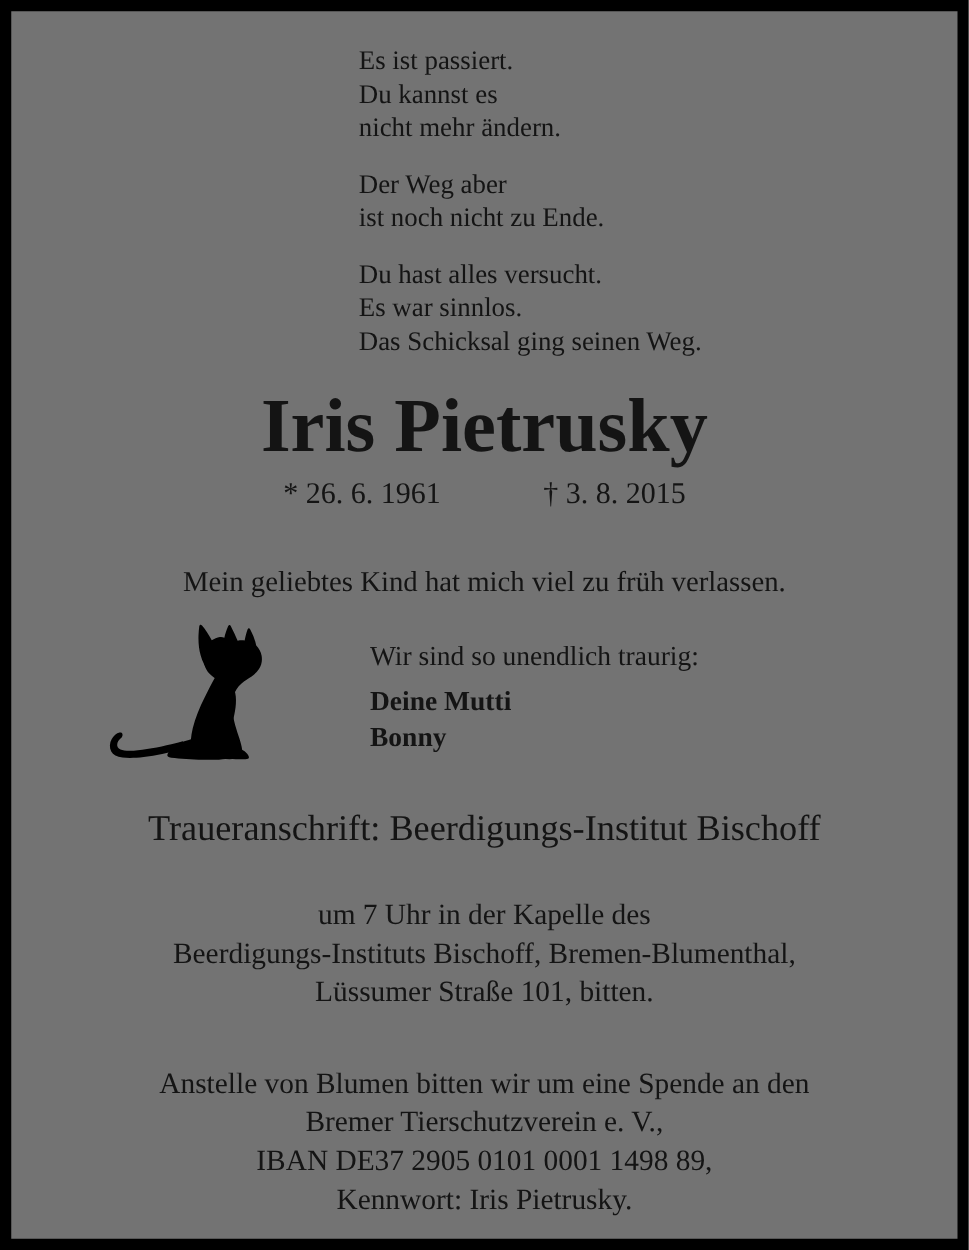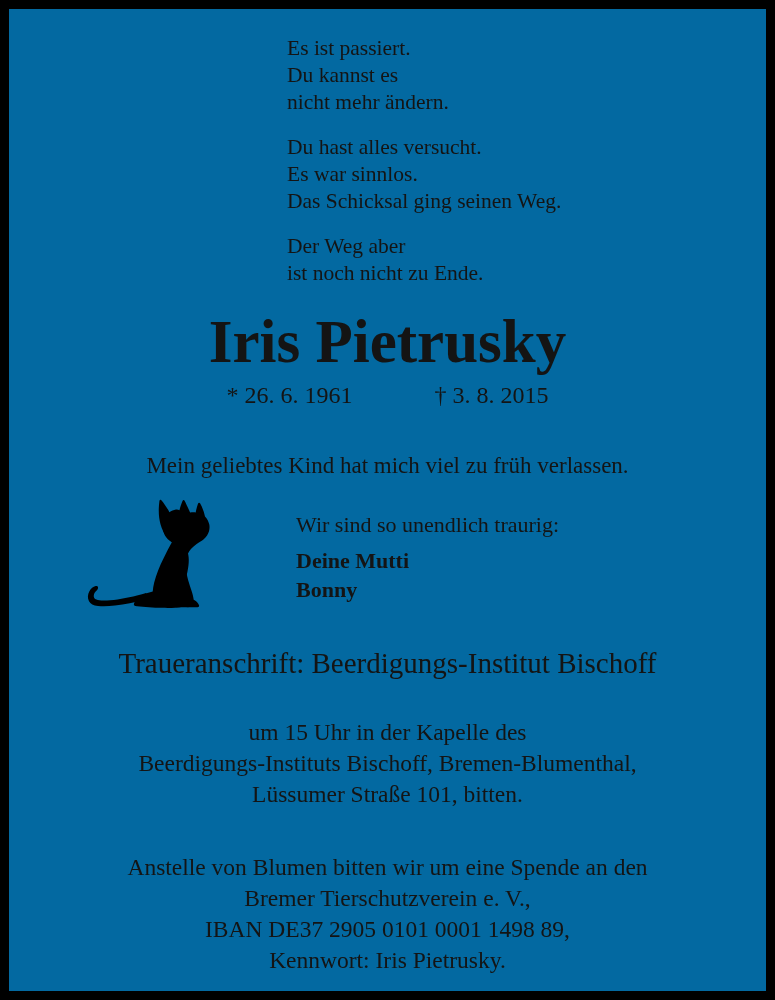--- a/index.html
+++ b/index.html
@@ -7,21 +7,21 @@
     margin: 0;
     padding: 0;
     background: #ffffff;
   }
 
   .notice {
     position: relative;
     width: 775px;
     height: 1000px;
     box-sizing: border-box;
-    background: #0369a1;
+    background: #737373;
     border: 9px solid #000000;
     overflow: hidden;
     font-family: "Liberation Serif", "DejaVu Serif", serif;
     color: #141414;
     -webkit-font-smoothing: antialiased;
   }
 
   .inner {
     position: relative;
     width: 100%;
@@ -159,27 +159,27 @@
 <div class="notice">
   <div class="inner">
 
     <div class="poem">
       <div class="stanza">
         <span class="line">Es ist passiert.</span>
         <span class="line">Du kannst es</span>
         <span class="line">nicht mehr ändern.</span>
       </div>
       <div class="stanza">
+        <span class="line">Der Weg aber</span>
+        <span class="line">ist noch nicht zu Ende.</span>
+      </div>
+      <div class="stanza">
         <span class="line">Du hast alles versucht.</span>
         <span class="line">Es war sinnlos.</span>
         <span class="line">Das Schicksal ging seinen Weg.</span>
-      </div>
-      <div class="stanza">
-        <span class="line">Der Weg aber</span>
-        <span class="line">ist noch nicht zu Ende.</span>
       </div>
     </div>
 
     <div class="name-block">
       <div class="deceased-name">Iris Pietrusky</div>
       <div class="dates">
         <span>*</span>
         <span>26. 6. 1961</span>
         <span class="date-gap"></span>
         <span>†</span>
@@ -298,21 +298,21 @@
         <span class="who">Deine Mutti</span>
         <span class="who">Bonny</span>
       </div>
     </div>
 
     <div class="block addr-block">
       <span class="line">Traueranschrift: Beerdigungs-Institut Bischoff</span>
     </div>
 
     <div class="block service-block">
-      <span class="line">um 15 Uhr in der Kapelle des</span>
+      <span class="line">um 7 Uhr in der Kapelle des</span>
       <span class="line">Beerdigungs-Instituts Bischoff, Bremen-Blumenthal,</span>
       <span class="line">Lüssumer Straße 101, bitten.</span>
     </div>
 
     <div class="block donation-block">
       <span class="line">Anstelle von Blumen bitten wir um eine Spende an den</span>
       <span class="line">Bremer Tierschutzverein e. V.,</span>
       <span class="line">IBAN DE37 2905 0101 0001 1498 89,</span>
       <span class="line">Kennwort: Iris Pietrusky.</span>
     </div>

